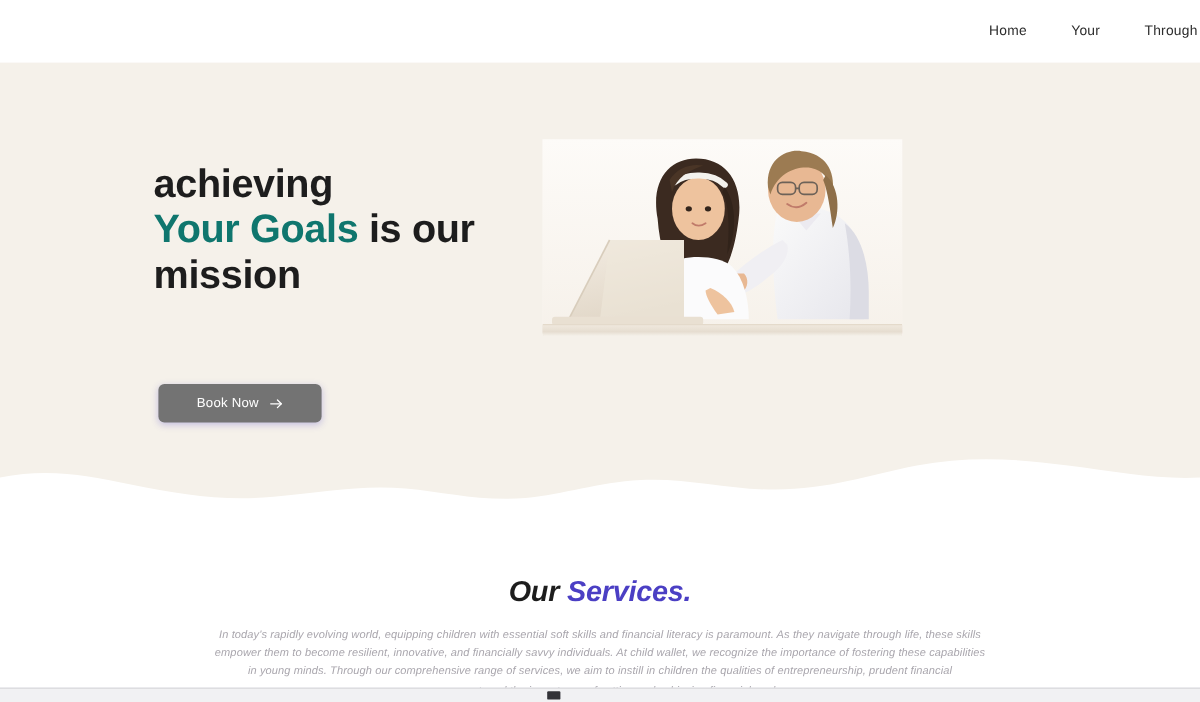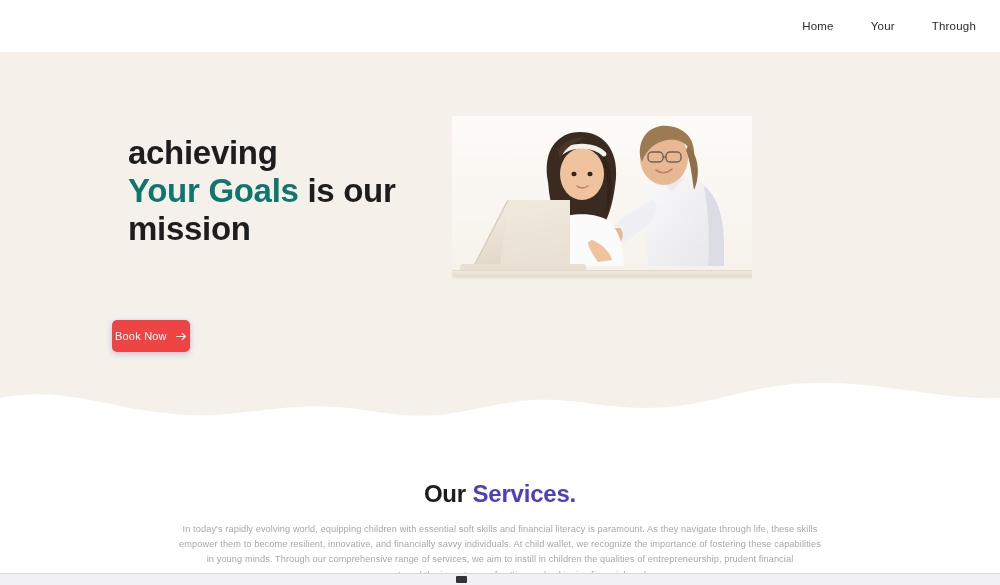--- a/index.html
+++ b/index.html
@@ -23,21 +23,20 @@
   
   .navbar {
     position: absolute;
     top: 0; left: 0;
     width: 1000px;
     height: 52px;
     background: #ffffff;
     display: flex;
     align-items: center;
     justify-content: flex-end;
-    padding-right: 22px;
     z-index: 20;
   }
   .nav-links {
     display: flex;
     align-items: center;
     gap: 33px;
   }
   .nav-link {
     font-size: 11.5px;
     color: #2c2c2c;
@@ -75,30 +74,30 @@
     font-size: 33px;
     line-height: 1.15;
     font-weight: 700;
     color: #1d1d1d;
     letter-spacing: -0.3px;
   }
   .hero-title .accent { color: #0f766e; }
 
   .btn-book {
     position: absolute;
-    left: 112px;
+    left: 132px;
     top: 268px;
     display: inline-flex;
     align-items: center;
     gap: 9px;
-    background: #ef4444;
+    background: #737373;
     color: #ffffff;
     border: none;
     border-radius: 5px;
-    padding: 10px 3px;
+    padding: 10px 32px;
     font-size: 11px;
     font-family: "Liberation Sans", sans-serif;
     letter-spacing: 0.2px;
     cursor: pointer;
     box-shadow: 0 2px 6px rgba(75,63,196,0.28);
   }
   .btn-arrow { display: inline-flex; align-items: center; }
 
   
   .hero-photo {
@@ -132,20 +131,21 @@
   }
 
   
   .services {
     position: absolute;
     top: 420px; left: 0;
     width: 1000px;
     height: 153px;
     background: #ffffff;
     text-align: center;
+    font-style: italic;
   }
   .services-title {
     margin-top: 60px;
     font-size: 24px;
     font-weight: 700;
     color: #1d1d1d;
     letter-spacing: -0.2px;
   }
   .services-title .accent { color: #4b3fc4; }
 

